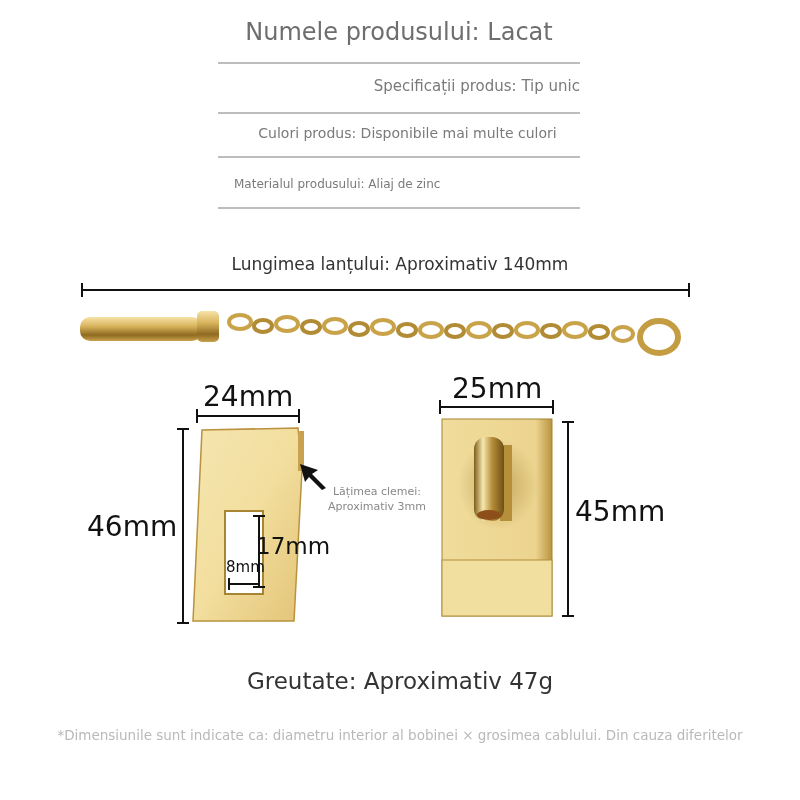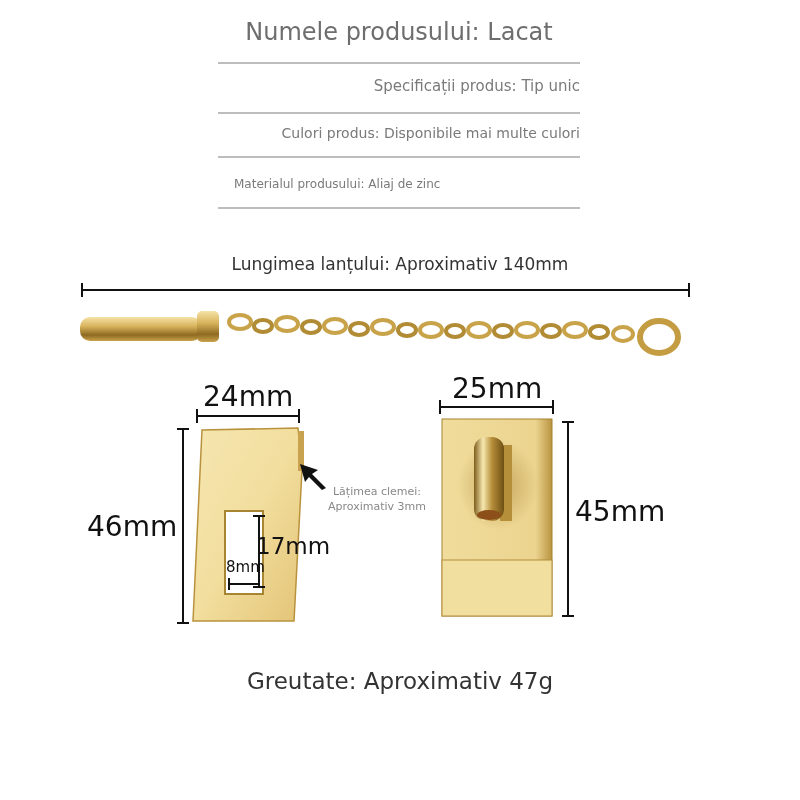--- a/index.html
+++ b/index.html
@@ -21,21 +21,21 @@
   .note { left:20px; width:760px; top:726px; text-align:center; font-size:13.5px; color:#b9b9b9; line-height:19px; }
   .clip-note { left:322px; top:484px; font-size:11px; color:#888; text-align:center; line-height:15px; width:110px; }
 </style>
 </head>
 <body>
 
 <div class="abs spec-title">Numele produsului: Lacat</div>
 <div class="hr" style="top:62px"></div>
 <div class="abs spec-row" style="top:77px;font-size:15px;">Specificații produs: Tip unic</div>
 <div class="hr" style="top:112px"></div>
-<div class="abs spec-row" style="top:125px;font-size:14px;text-align:right;padding-left:17px;width:345px;">Culori produs: Disponibile mai multe culori</div>
+<div class="abs spec-row" style="top:125px;font-size:14px;text-align:center;padding-left:17px;width:345px;">Culori produs: Disponibile mai multe culori</div>
 <div class="hr" style="top:156px"></div>
 <div class="abs spec-row" style="top:177px;font-size:12px;text-align:left;padding-left:16px;width:346px;">Materialul produsului: Aliaj de zinc</div>
 <div class="hr" style="top:207px"></div>
 
 <div class="abs chain-label">Lungimea lanțului: Aproximativ 140mm</div>
 <div class="dim-h" style="left:81px;top:289px;width:609px;"></div>
 
 <svg class="abs" style="left:75px;top:300px;" width="630" height="65" viewBox="0 0 630 65">
   <defs>
     <linearGradient id="pin" x1="0" y1="0" x2="0" y2="1">
@@ -128,13 +128,14 @@
   <rect x="6" y="4" width="110" height="197" fill="url(#base)" stroke="#a5822f" stroke-width="1"></rect>
   <rect x="6" y="145" width="110" height="56" fill="#f1df9f" stroke="#b28d3a" stroke-width="1"></rect>
   <ellipse cx="62" cy="70" rx="40" ry="45" fill="url(#shadow)"></ellipse>
   <rect x="64" y="30" width="12" height="76" fill="#b68f3a"></rect>
   <rect x="38" y="22" width="30" height="84" rx="12" fill="url(#cyl)"></rect>
   <ellipse cx="53" cy="100" rx="12" ry="5" fill="#8d4f1a"></ellipse>
 </svg>
 
 <div class="abs weight">Greutate: Aproximativ 47g</div>
 <div class="abs note">
+  <div>*Dimensiunile sunt indicate ca: diametru interior al bobinei × grosimea cablului. Din cauza diferitelor</div>
 </div>
 
 </body></html>

